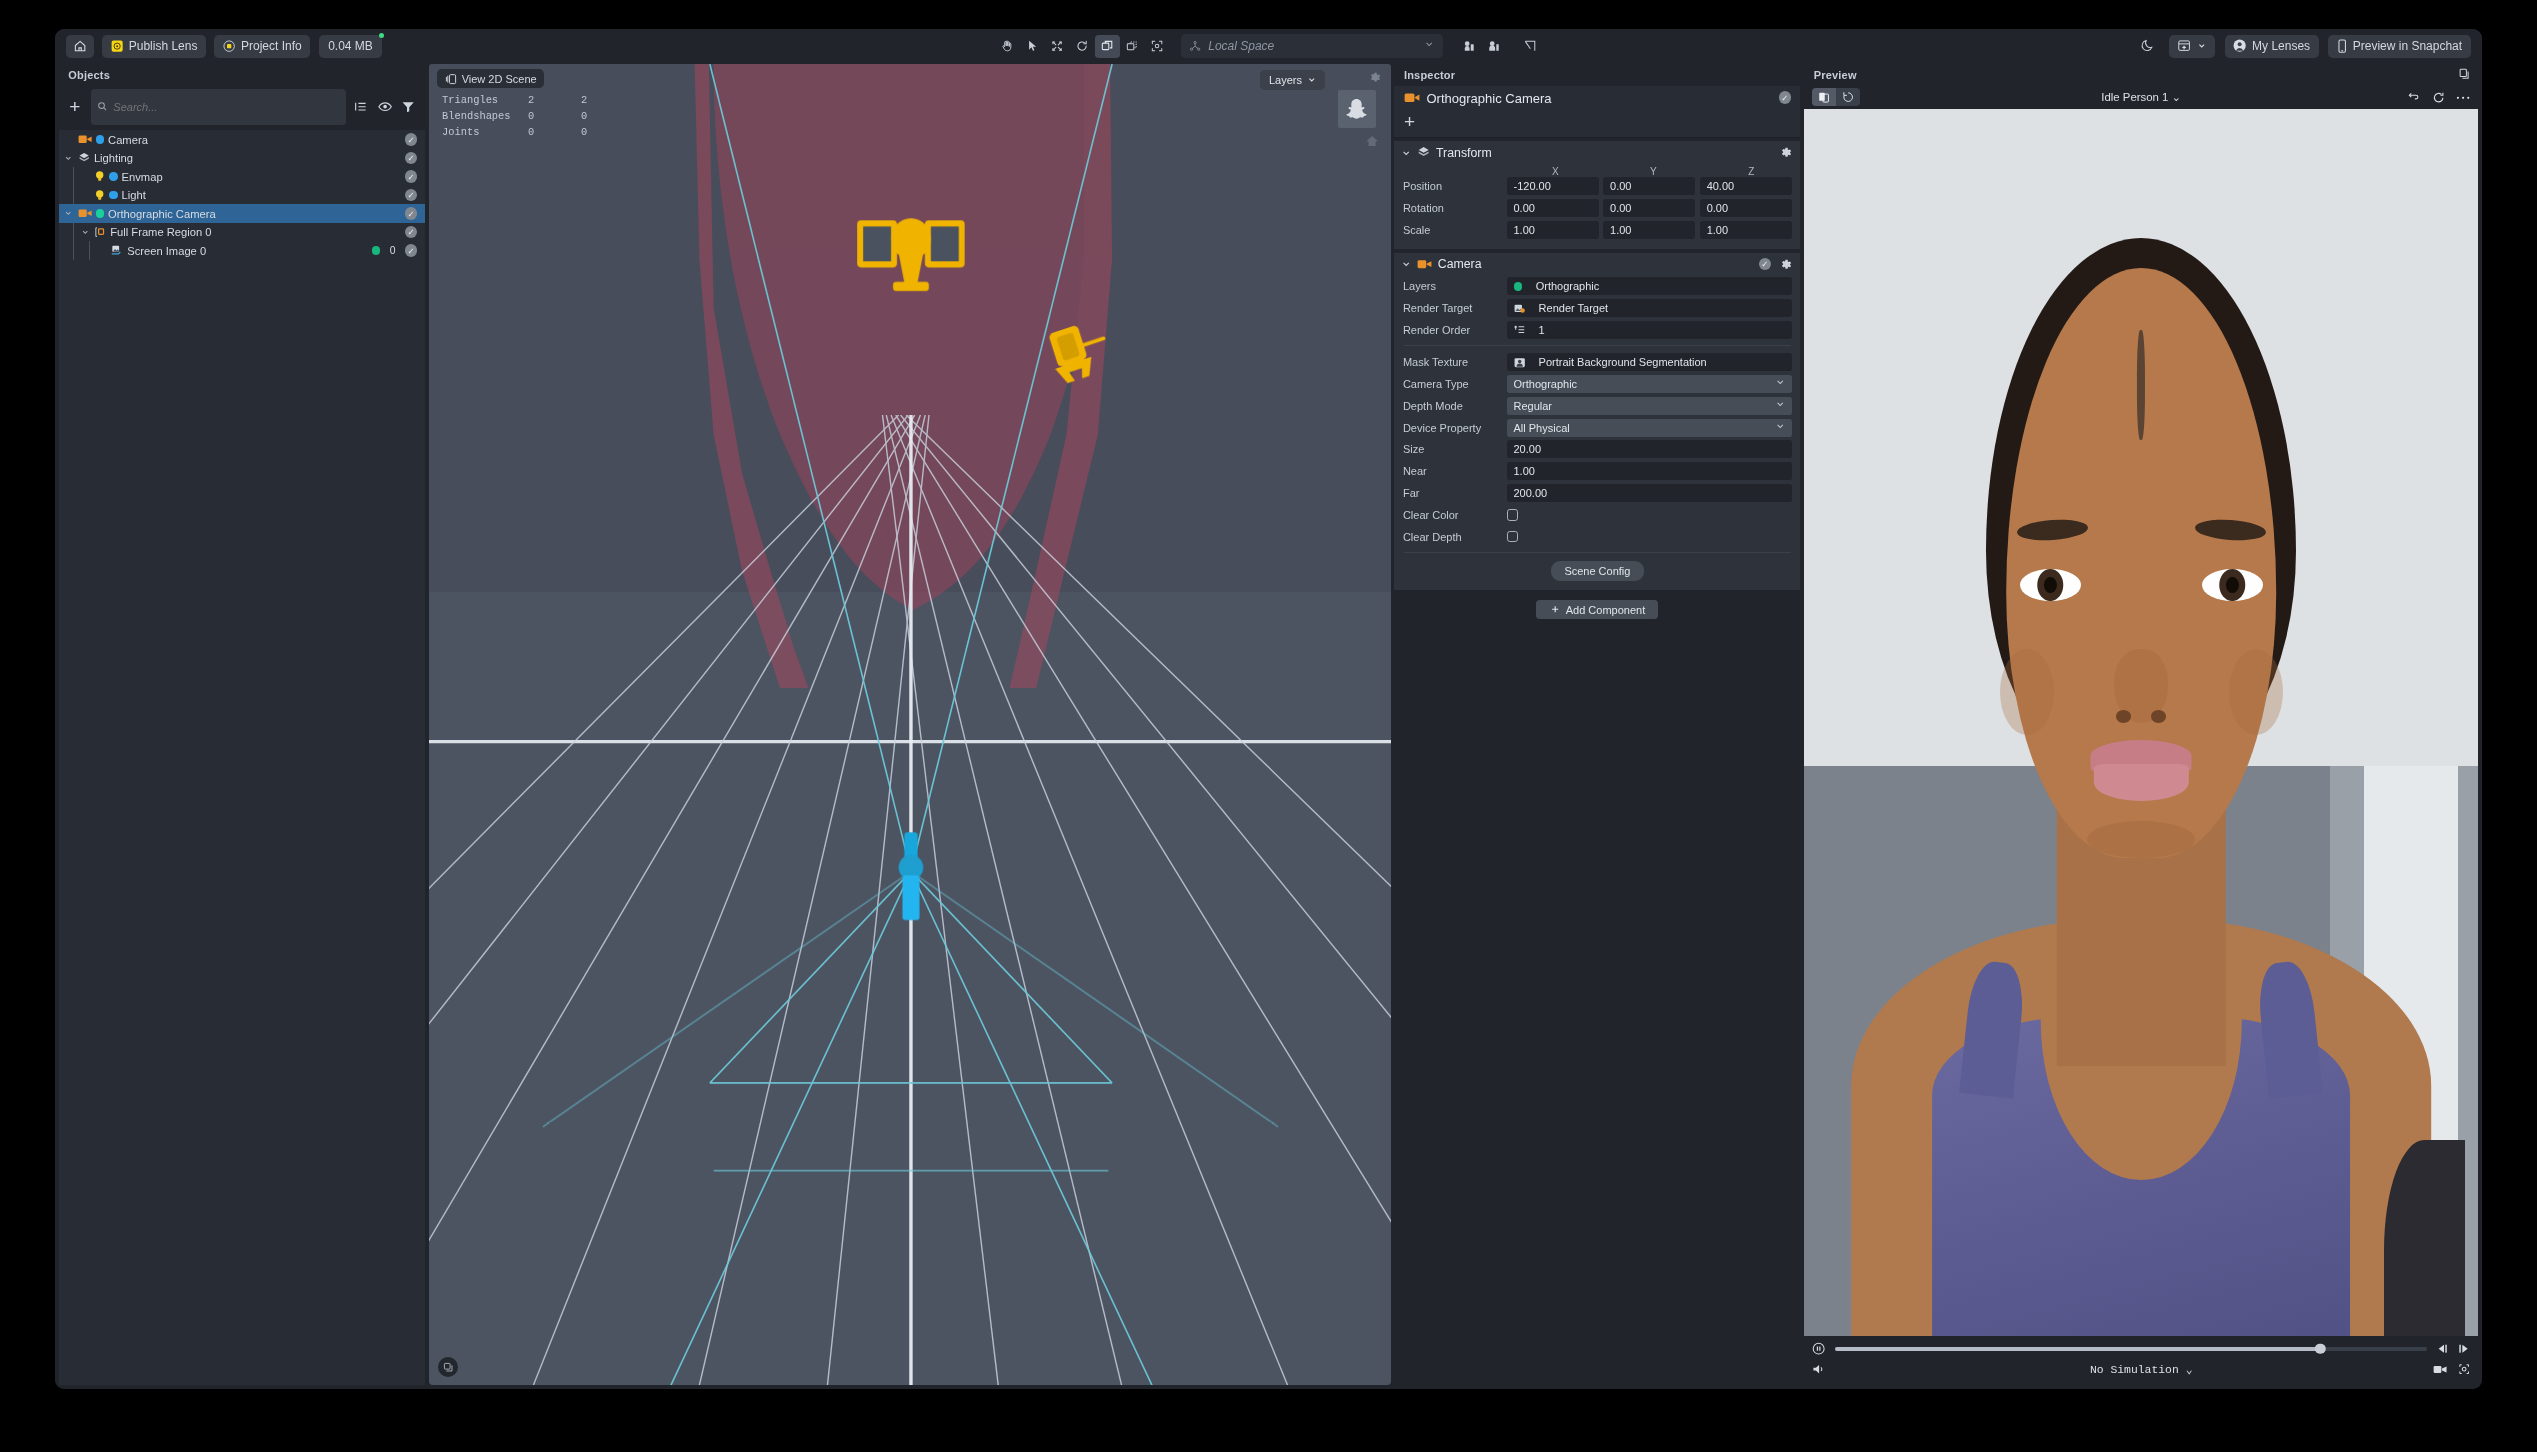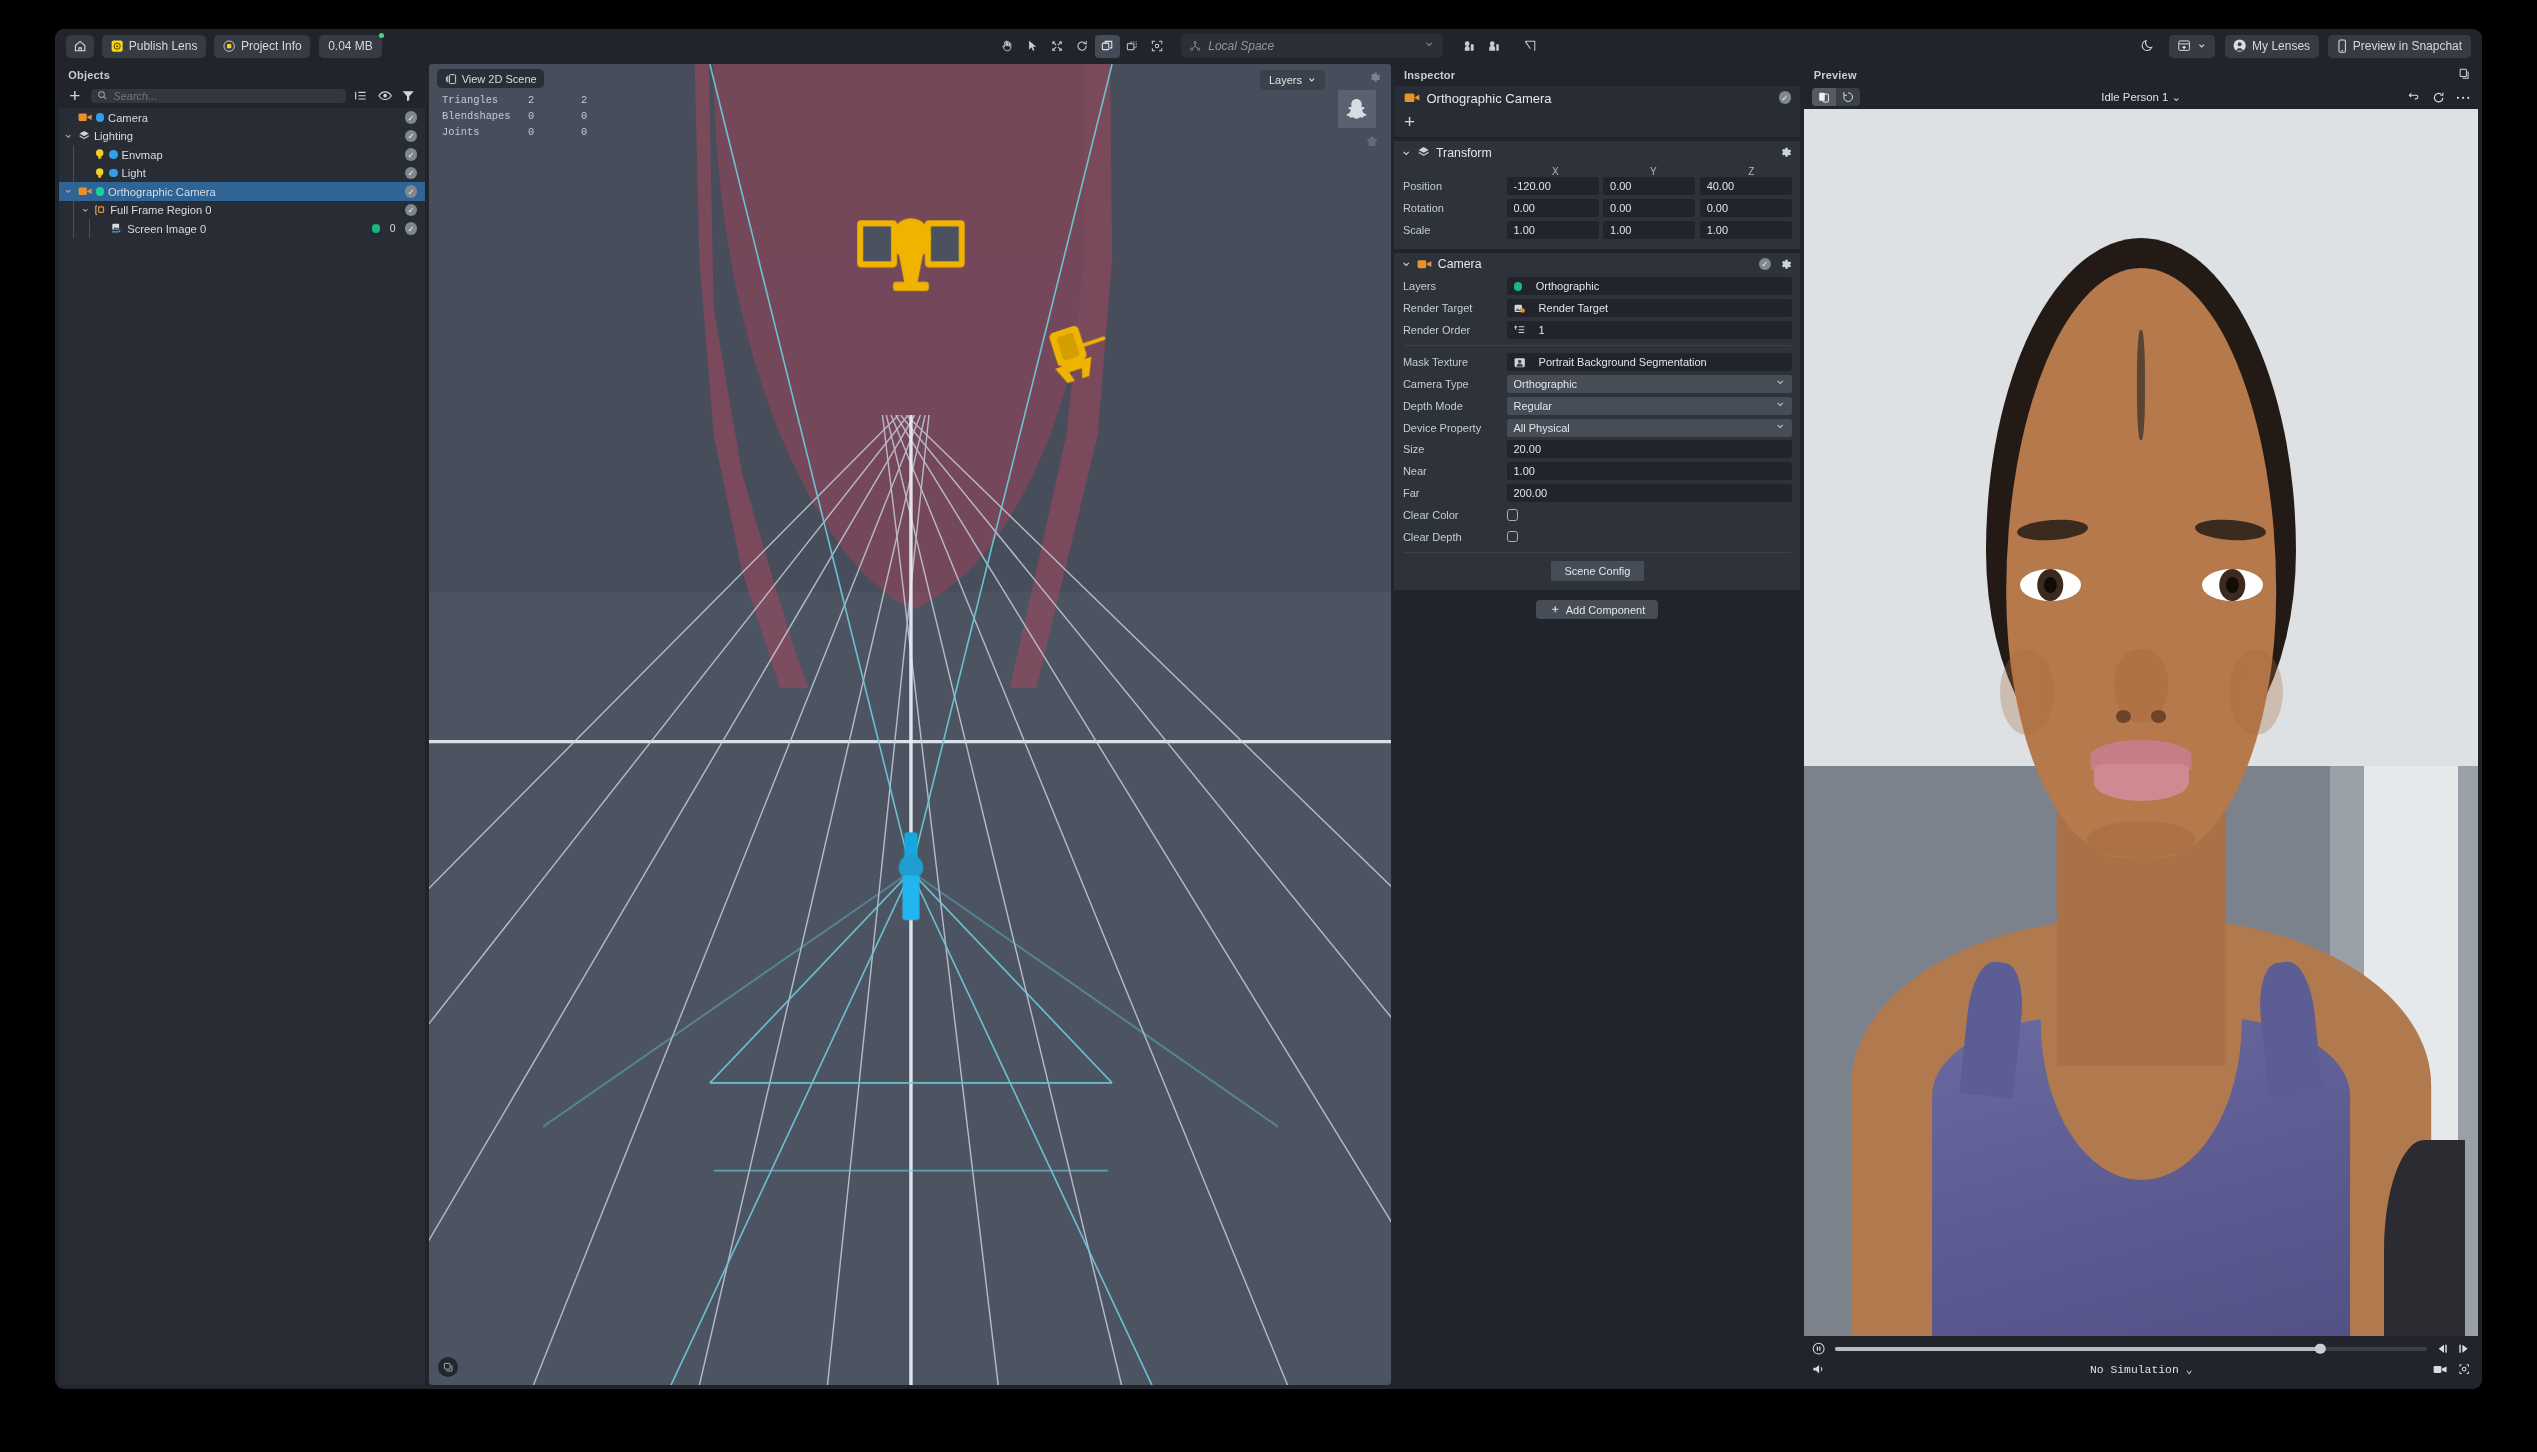--- a/index.html
+++ b/index.html
@@ -111,21 +111,21 @@
 
   
   .objects { width: 366px; flex: 0 0 366px; background: #21252b; }
   .obj-search-row {
     display: flex; align-items: center; gap: 7.6px;
     padding: 2.8px 7.6px 5.7px 7.6px;
     background: #21252b;
   }
   .plus-btn { color: #cfd5dd; font-size: 19px; line-height: 13.3px; padding: 0 2.8px; }
   .search-box {
-    flex: 1; height: 14px; background: #31363f; border-radius: 3.8px;
+    flex: 1; height: 36px; background: #31363f; border-radius: 3.8px;
     display: flex; align-items: center; gap: 5.7px; padding: 0 6.6px;
   }
   .search-box input {
     background: transparent; border: 0; outline: none;
     color: #9aa1ac; font-size: 11px; font-style: italic;
     font-family: "Liberation Sans", sans-serif;
     width: 100%;
   }
   .obj-hdr-icons { display: flex; align-items: center; gap: 10.4px; padding-right: 2.8px; color: #cfd5dd; }
   .obj-tree { flex: 1; background: #282c34; overflow: hidden; }
@@ -224,21 +224,21 @@
   }
   .fld.sel .chev { position: absolute; right: 6.6px; top: 1.9px; color: #c4cad3; }
   .fld .ib { display: flex; align-items: center; margin-right: 5.7px; }
   .sep { height: 0.9px; background: #3b414b; margin: 5.7px 9.5px 6.6px 9.5px; }
   .cbox {
     width: 11.4px; height: 11.4px; border: 1.5px solid #aab1bb; border-radius: 2.8px;
   }
   .btn-center { display: flex; justify-content: center; padding-top: 1.9px; }
   .gbtn {
     background: #474d57; color: #e1e6ec; font-size: 11px;
-    padding: 3.8px 13.3px; border-radius: 1px;
+    padding: 3.8px 13.3px; border-radius: 9px;
   }
   .addcomp {
     margin: 9.5px auto 0 auto; background: #474d57; color: #e1e6ec;
     font-size: 11px; padding: 3.8px 13.3px; border-radius: 3.8px;
     display: flex; align-items: center; gap: 5.7px; width: fit-content;
   }
 
   
   .preview { width: 674px; flex: 0 0 674px; background: #21252b; position: relative; }
   .prev-title-row { display: flex; align-items: flex-start; }

